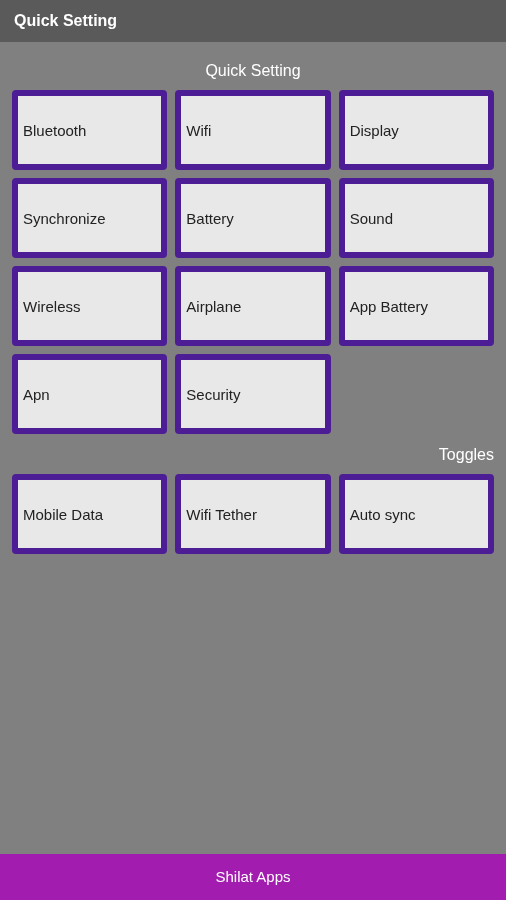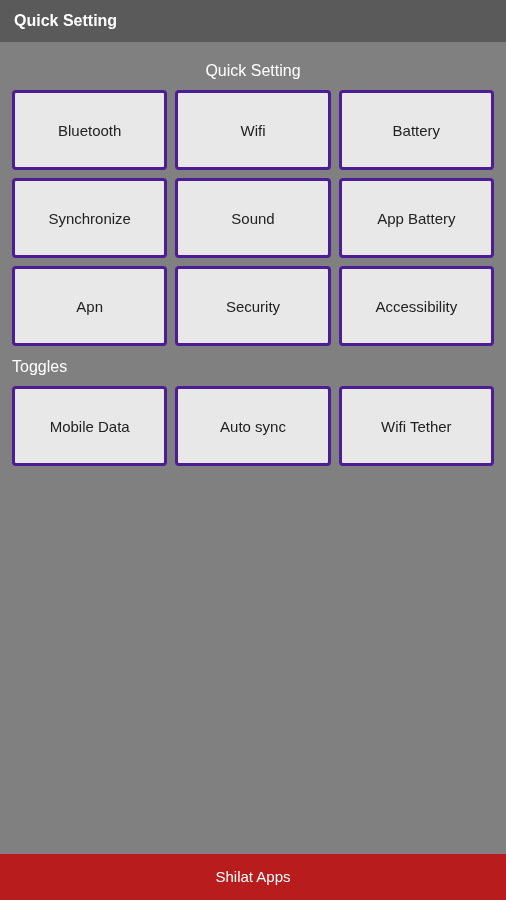--- a/index.html
+++ b/index.html
@@ -50,42 +50,42 @@
       grid-template-columns: repeat(3, 1fr);
       gap: 8px;
       margin-bottom: 0;
     }
 
     .tile {
       background-color: #e8e8e8;
       border-radius: 4px;
       display: flex;
       align-items: center;
-      justify-content: center;
+      justify-content: flex-start;
       padding: 10px 5px;
       min-height: 80px;
       cursor: pointer;
-      border: 3px solid #4c1d95;
+      border: 6px solid #4c1d95;
     }
 
     .tile span {
       font-size: 15px;
       color: #222222;
       text-align: center;
     }
 
     .toggles-label {
       color: #ffffff;
       font-size: 16px;
-      text-align: left;
+      text-align: right;
       margin: 12px 0 10px 0;
     }
 
     #footer {
-      background-color: #b91c1c;
+      background-color: #a21caf;
       padding: 14px;
       text-align: center;
       flex-shrink: 0;
       margin-top: auto;
     }
 
     #footer span {
       color: #ffffff;
       font-size: 15px;
     }
@@ -102,53 +102,59 @@
   <div class="section-label">Quick Setting</div>
 
   <div class="grid" id="quick-setting-grid">
   <div class="tile">
         <span>Bluetooth</span>
       </div>
       <div class="tile">
         <span>Wifi</span>
       </div>
       <div class="tile">
-        <span>Battery</span>
+        <span>Display</span>
       </div>
       <div class="tile">
         <span>Synchronize</span>
       </div>
       <div class="tile">
+        <span>Battery</span>
+      </div>
+      <div class="tile">
         <span>Sound</span>
+      </div>
+      <div class="tile">
+        <span>Wireless</span>
+      </div>
+      <div class="tile">
+        <span>Airplane</span>
       </div>
       <div class="tile">
         <span>App Battery</span>
       </div>
       <div class="tile">
         <span>Apn</span>
       </div>
       <div class="tile">
         <span>Security</span>
       </div>
-      <div class="tile">
-        <span>Accessibility</span>
-      </div>
     </div>
 
   <div class="toggles-label">Toggles</div>
 
   <div class="grid" id="toggles-grid">
   <div class="tile">
         <span>Mobile Data</span>
       </div>
       <div class="tile">
-        <span>Auto sync</span>
+        <span>Wifi Tether</span>
       </div>
       <div class="tile">
-        <span>Wifi Tether</span>
+        <span>Auto sync</span>
       </div>
     </div>
 
 </div>
 
 <div id="footer">
   <span>Shilat Apps</span>
 </div>
 
 </body></html>

